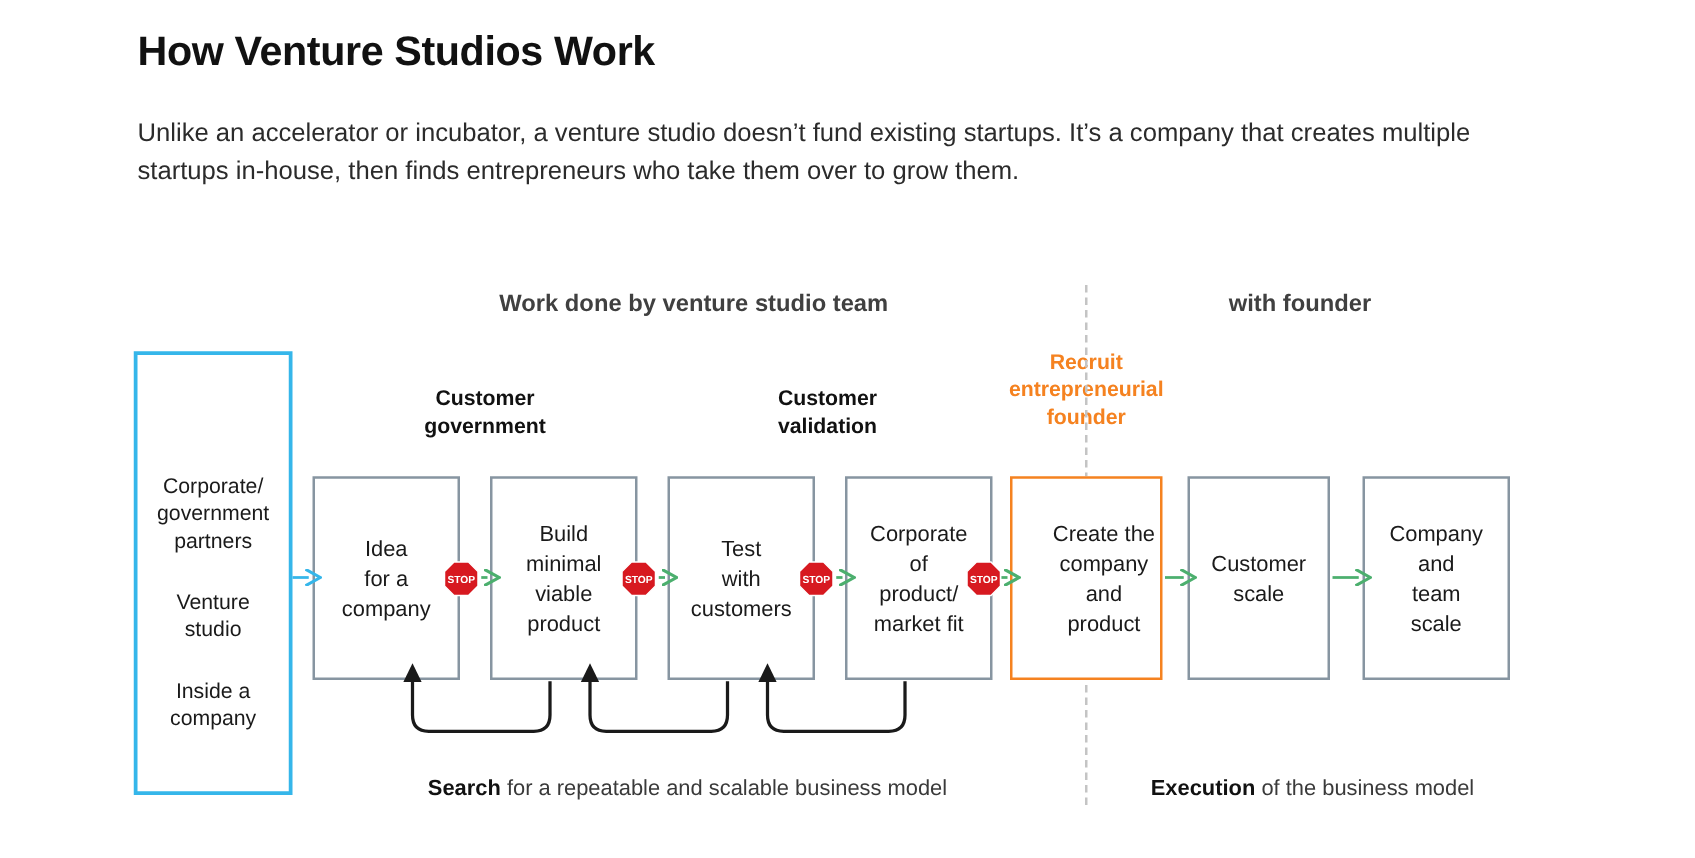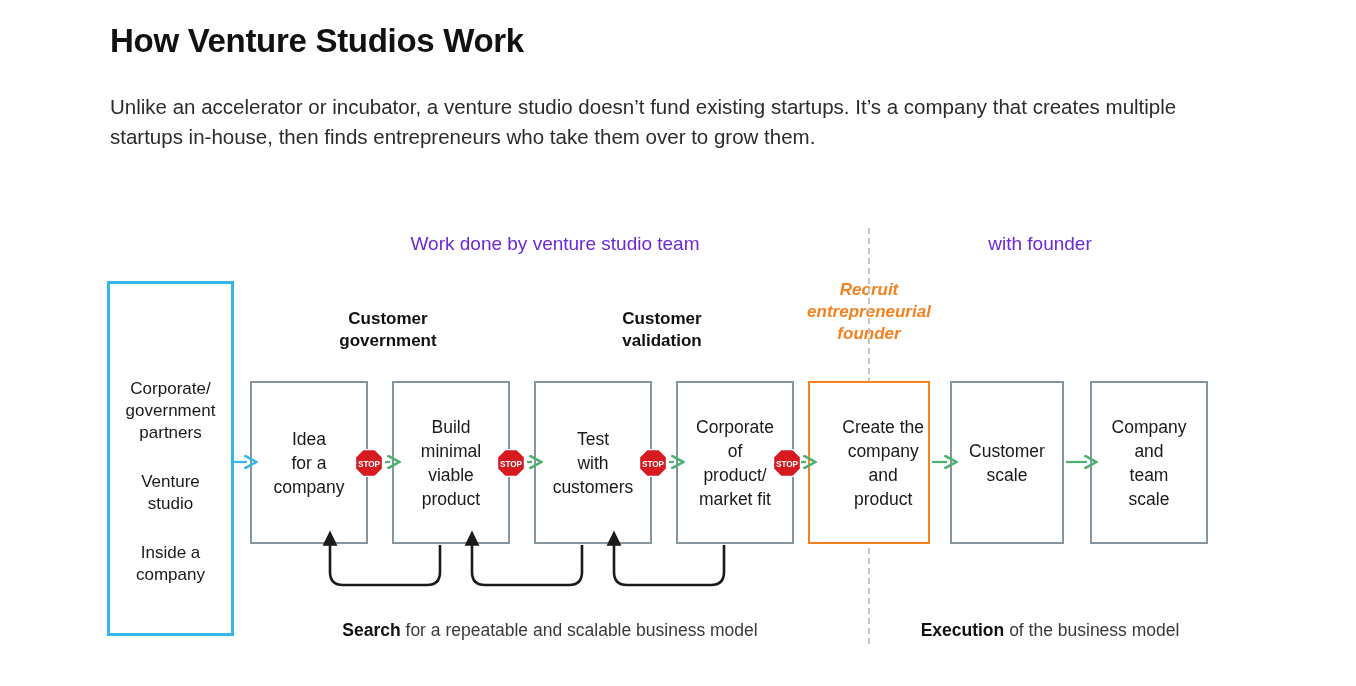--- a/index.html
+++ b/index.html
@@ -19,37 +19,37 @@
   }
   .subtitle {
     position: absolute; left: 110px; top: 92px; width: 1085px;
     font-size: 20.5px; line-height: 30px; color: #2b2b2b;
     font-weight: 400;
   }
 
   
   .sec-head {
     position: absolute; text-align: center;
-    font-size: 19px; font-weight: normal; color: #6d28d9;
+    font-size: 19px; font-weight: bold; color: #404040;
     line-height: 25px;
   }
   #sec-search { left: 360px; top: 231px; width: 390px; }
   #sec-exec   { left: 920px; top: 231px; width: 240px; }
 
   
   .stage-label {
     position: absolute; text-align: center;
     font-size: 17px; font-weight: bold; color: #111111;
     line-height: 22px;
   }
   .stage-label.accent { color: #F58220; font-weight: bold; }
   #lbl-source   { left: 112px; top: 308px; width: 118px; }
   #lbl-discov   { left: 288px; top: 308px; width: 200px; }
   #lbl-valid    { left: 562px; top: 308px; width: 200px; }
-  #lbl-recruit  { left: 786px; top: 279px; width: 166px; font-style: italic; }
+  #lbl-recruit  { left: 786px; top: 279px; width: 166px; }
 
   
   #source-box {
     position: absolute; left: 107px; top: 281px;
     width: 127px; height: 355px;
     border: 3px solid #35B6EA; background: #ffffff;
   }
   #source-list {
     position: absolute; left: 107px; top: 378px;
     width: 127px;

